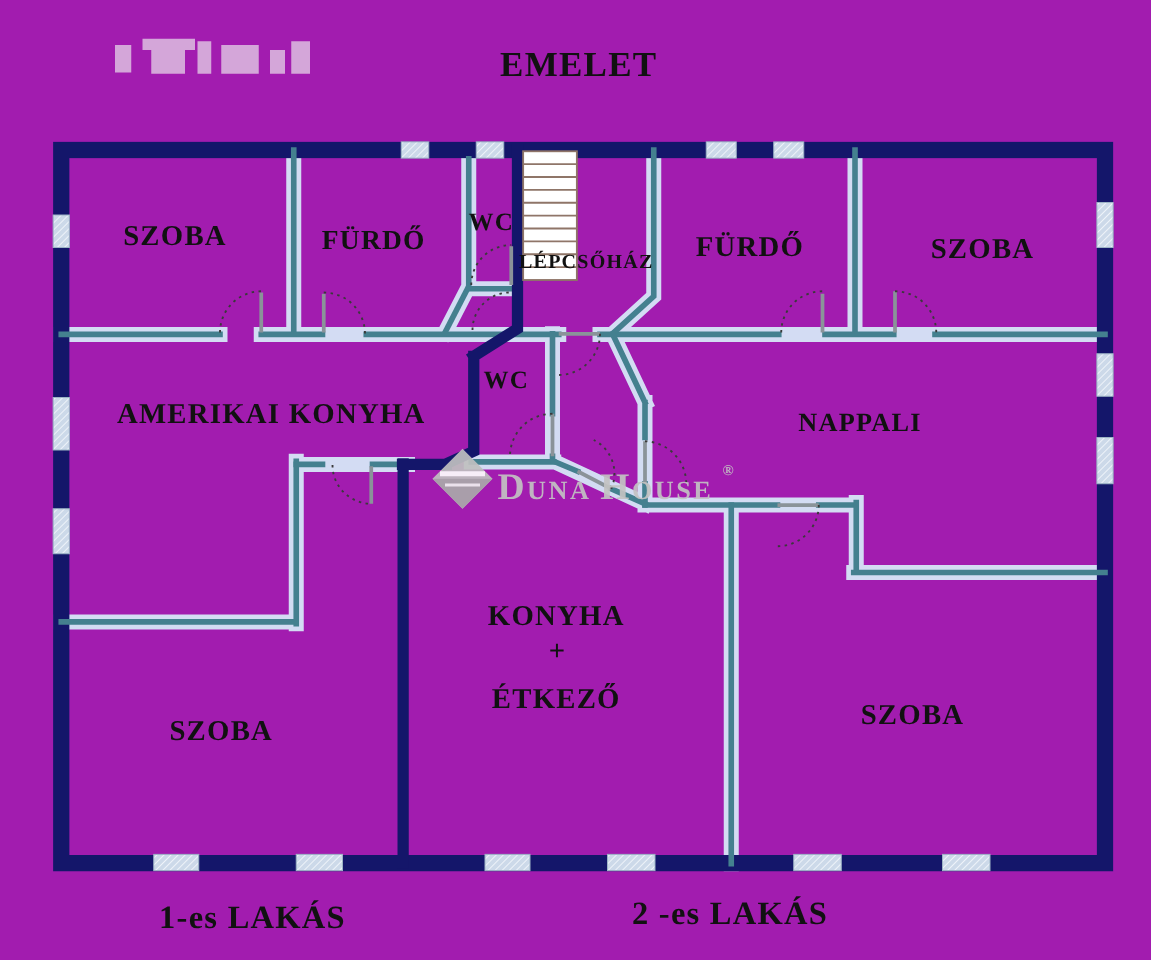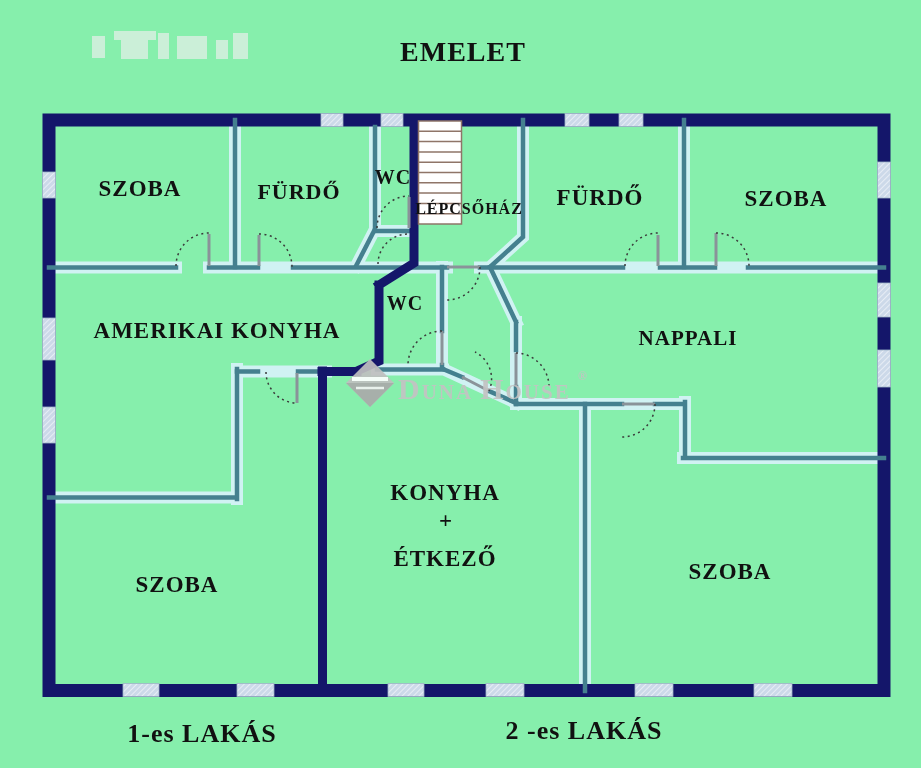--- a/index.html
+++ b/index.html
@@ -1,16 +1,16 @@
 <!DOCTYPE html>
 <html><head>
 <meta charset="utf-8">
 <style>
   html,body{margin:0;padding:0;background:#ffffff;}
-  .stage{position:relative;width:921px;height:768px;background:#86efac;overflow:hidden;
+  .stage{position:relative;width:921px;height:768px;background:#a21caf;overflow:hidden;
          font-family:"Liberation Serif","DejaVu Serif",serif;}
   svg{position:absolute;left:0;top:0;}
   text{fill:#111111;font-family:"Liberation Serif","DejaVu Serif",serif;font-weight:bold;}
   .room-label{letter-spacing:1px;}
   .wm{font-variant:small-caps;font-weight:bold;fill:#c3c3c3;letter-spacing:2px;}
 </style>
 </head>
 <body>
 
 <div class="stage">

